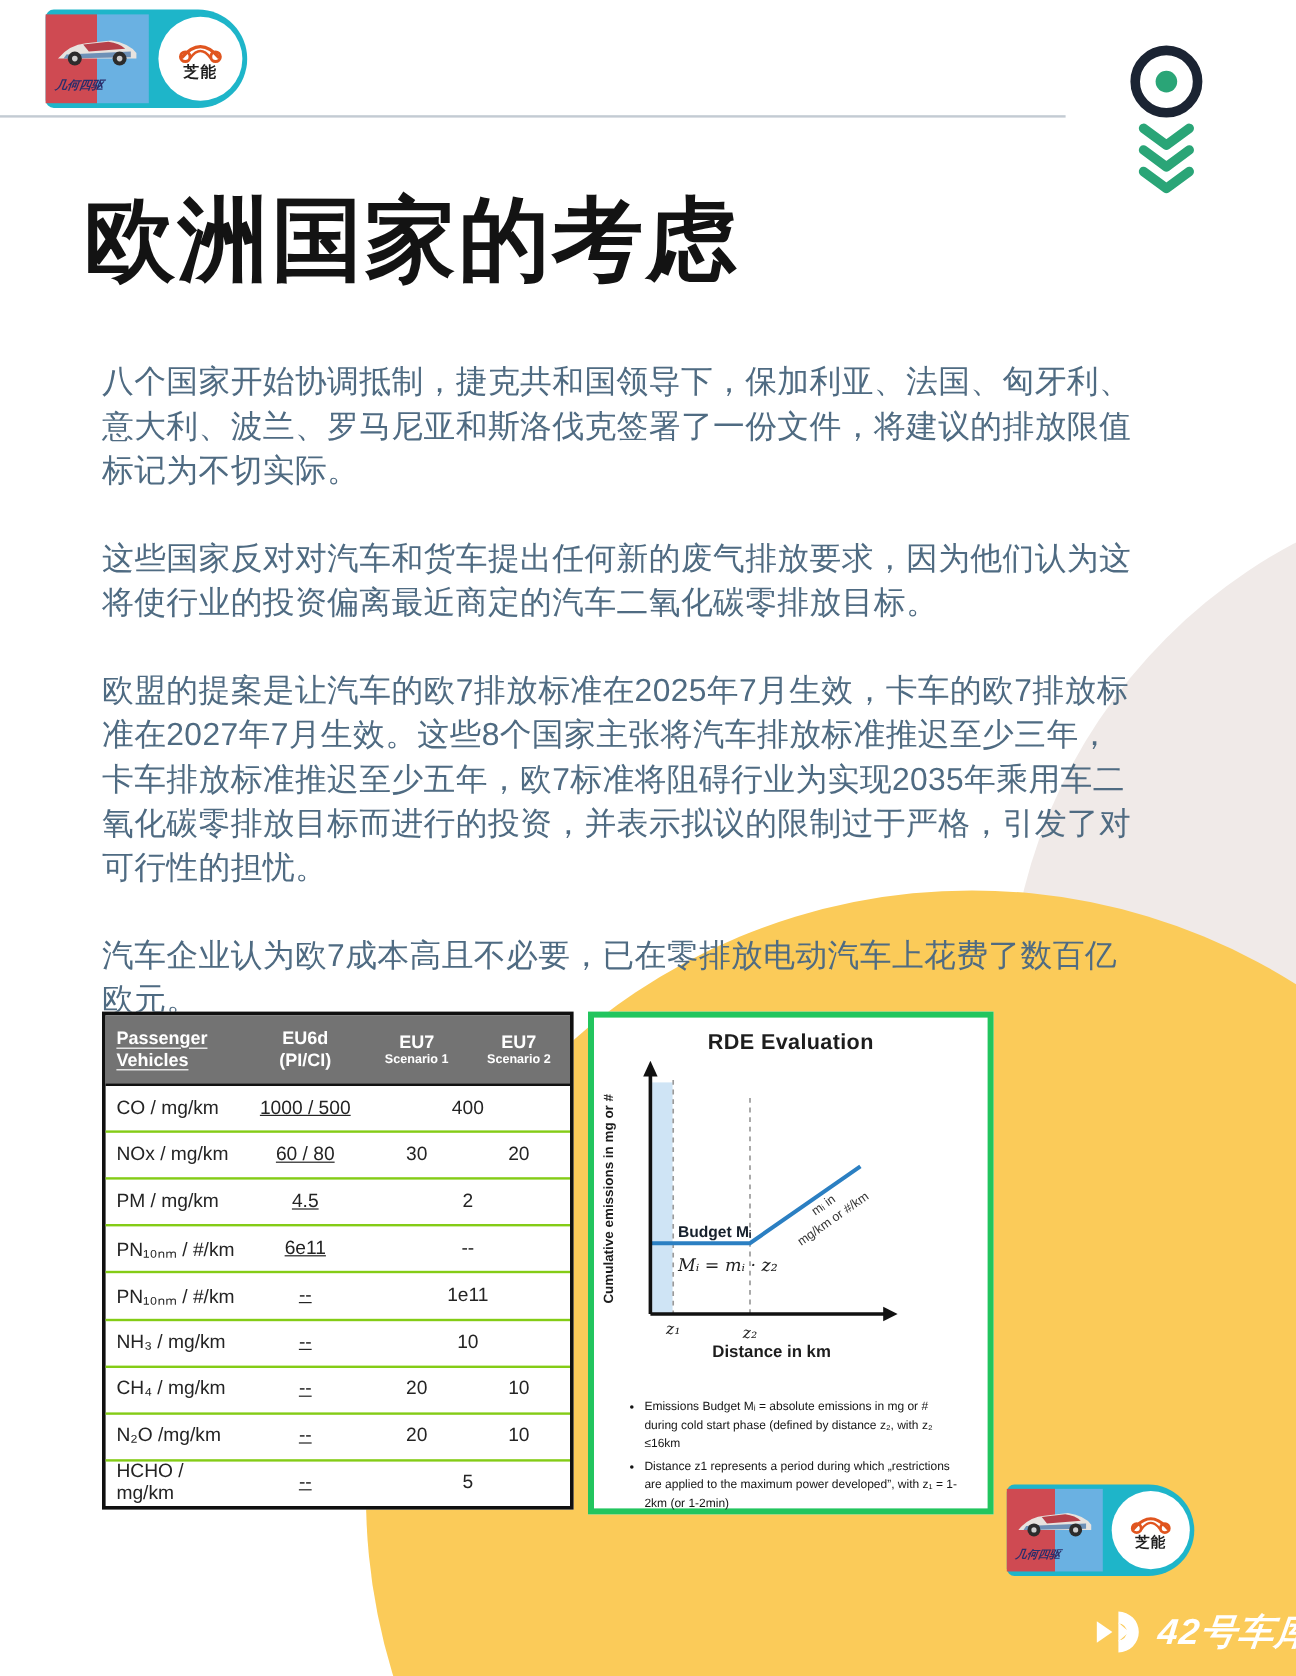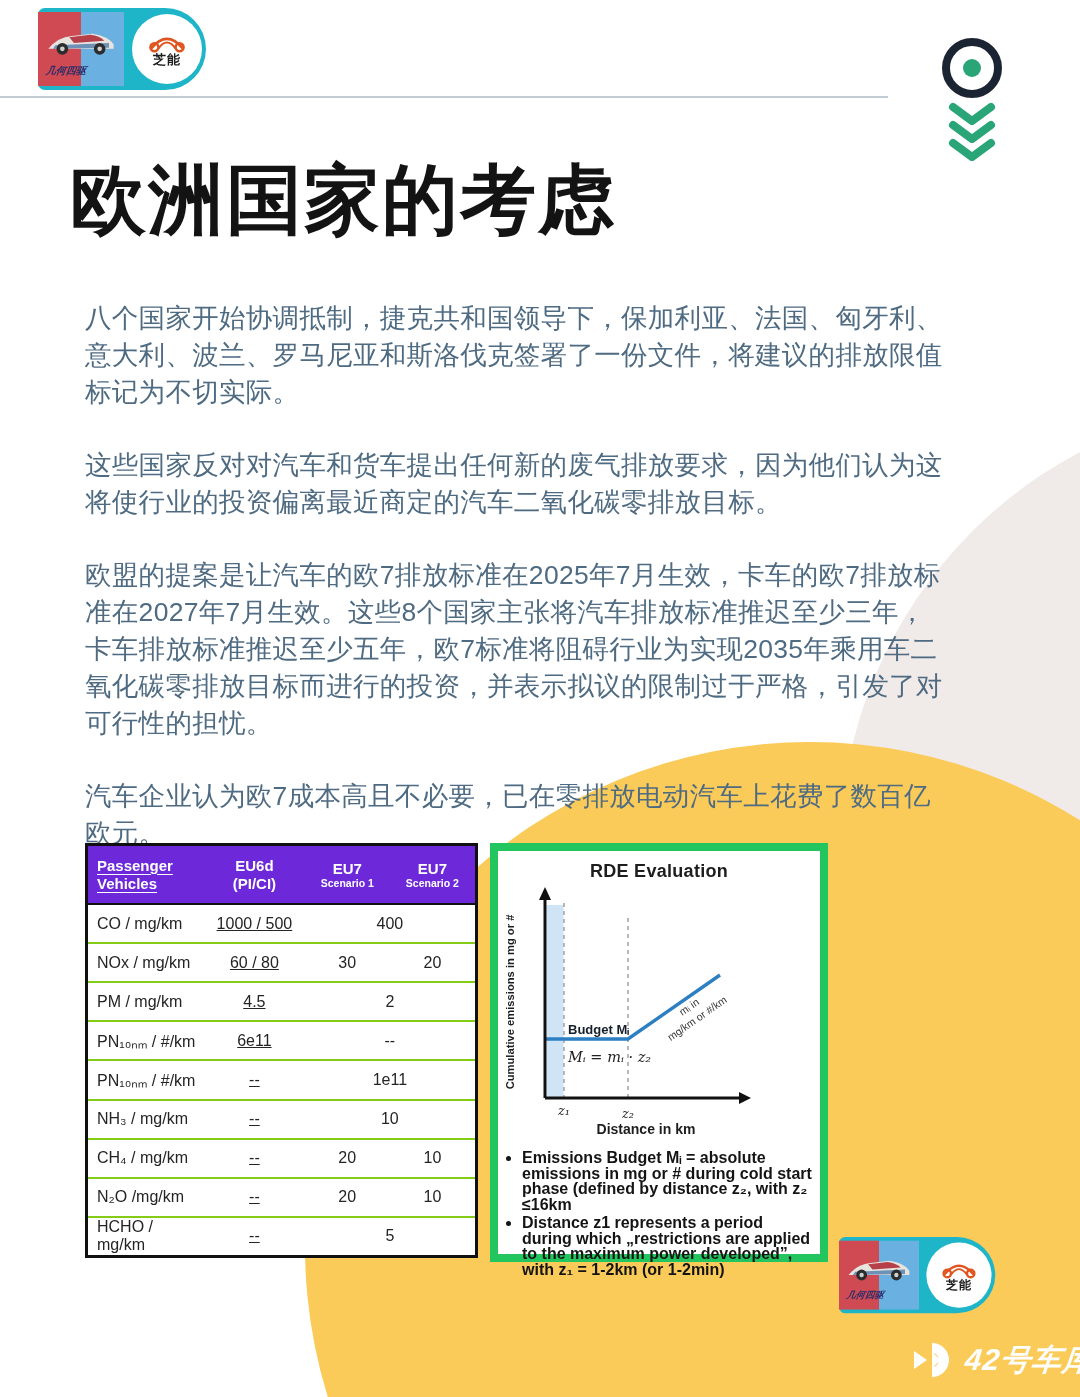--- a/index.html
+++ b/index.html
@@ -27,45 +27,45 @@
   .scroll-indicator{position:absolute;left:936px;top:34px;z-index:3;}
   
   .page-title{position:absolute;left:70px;top:150px;margin:0;font-size:76px;font-weight:900;
         color:#131313;letter-spacing:2px;z-index:3;}
   .paras{position:absolute;left:85px;top:300px;width:866px;display:flex;flex-direction:column;
         gap:36px;z-index:3;}
   .para{margin:0;font-size:26.5px;line-height:37px;color:#4f6b82;font-weight:500;letter-spacing:.3px;}
   
   .etable{position:absolute;left:85px;top:843px;width:393px;height:415px;border:3px solid #101010;
         background:#fff;display:flex;flex-direction:column;box-sizing:border-box;z-index:4;}
-  .thead{background:#6d28d9;color:#fff;display:flex;align-items:center;height:57px;flex:none;
+  .thead{background:#737373;color:#fff;display:flex;align-items:center;height:57px;flex:none;
         border-bottom:2px solid #101010;}
   .th{box-sizing:border-box;}
   .th-c0{width:30%;padding-left:9px;font-weight:700;font-size:15px;line-height:18px;
         white-space:pre-line;text-decoration:underline;text-underline-offset:3px;}
   .th-c1{width:26%;text-align:center;font-weight:700;font-size:15px;line-height:18px;white-space:pre-line;}
   .th-c2,.th-c3{width:22%;text-align:center;font-weight:700;}
   .th-top{font-size:15px;line-height:17px;}
   .th-bottom{font-size:10.5px;line-height:13px;}
   .tbody{flex:1;display:flex;flex-direction:column;}
   .trow{flex:1;display:flex;align-items:center;border-bottom:2px solid #84cc16;font-size:16px;color:#242424;}
   .trow:last-child{border-bottom:none;}
   .tc0{width:30%;padding-left:9px;box-sizing:border-box;}
   .tc1{width:26%;text-align:center;text-decoration:underline;}
   .tc2,.tc3{width:22%;text-align:center;}
   .tcspan{width:44%;text-align:center;}
   .small-caps{font-size:10.5px;font-weight:700;}
   
   .rde{position:absolute;left:490px;top:843px;width:338px;height:419px;background:#fff;
-        border:8px solid #22c55e;box-sizing:border-box;display:flex;flex-direction:column;z-index:4;}
+        border:5px solid #22c55e;box-sizing:border-box;display:flex;flex-direction:column;z-index:4;}
   .rde-title{text-align:center;font-size:18px;font-weight:700;color:#1d1d1d;margin-top:10px;
         letter-spacing:.3px;flex:none;}
   .rde-chart{display:block;margin-top:2px;flex:none;}
-  .rde-bullets{margin:0;padding:0 6px 0 24px;font-size:16px;line-height:15.5px;color:#141414;
-        font-weight:700;}
+  .rde-bullets{margin:18px;padding:0 6px 0 24px;font-size:10px;line-height:15.5px;color:#141414;
+        font-weight:400;}
   .rde-bullets li{margin-bottom:3px;}
   
   .watermark{position:absolute;left:912px;top:1338px;display:flex;align-items:center;gap:9px;z-index:6;}
   .watermark-text{color:#fff;font-size:30px;font-weight:800;font-style:italic;transform:skewX(-6deg);
         white-space:nowrap;letter-spacing:1px;}
 </style>
 </head>
 <body>
 
 <div class="page">

